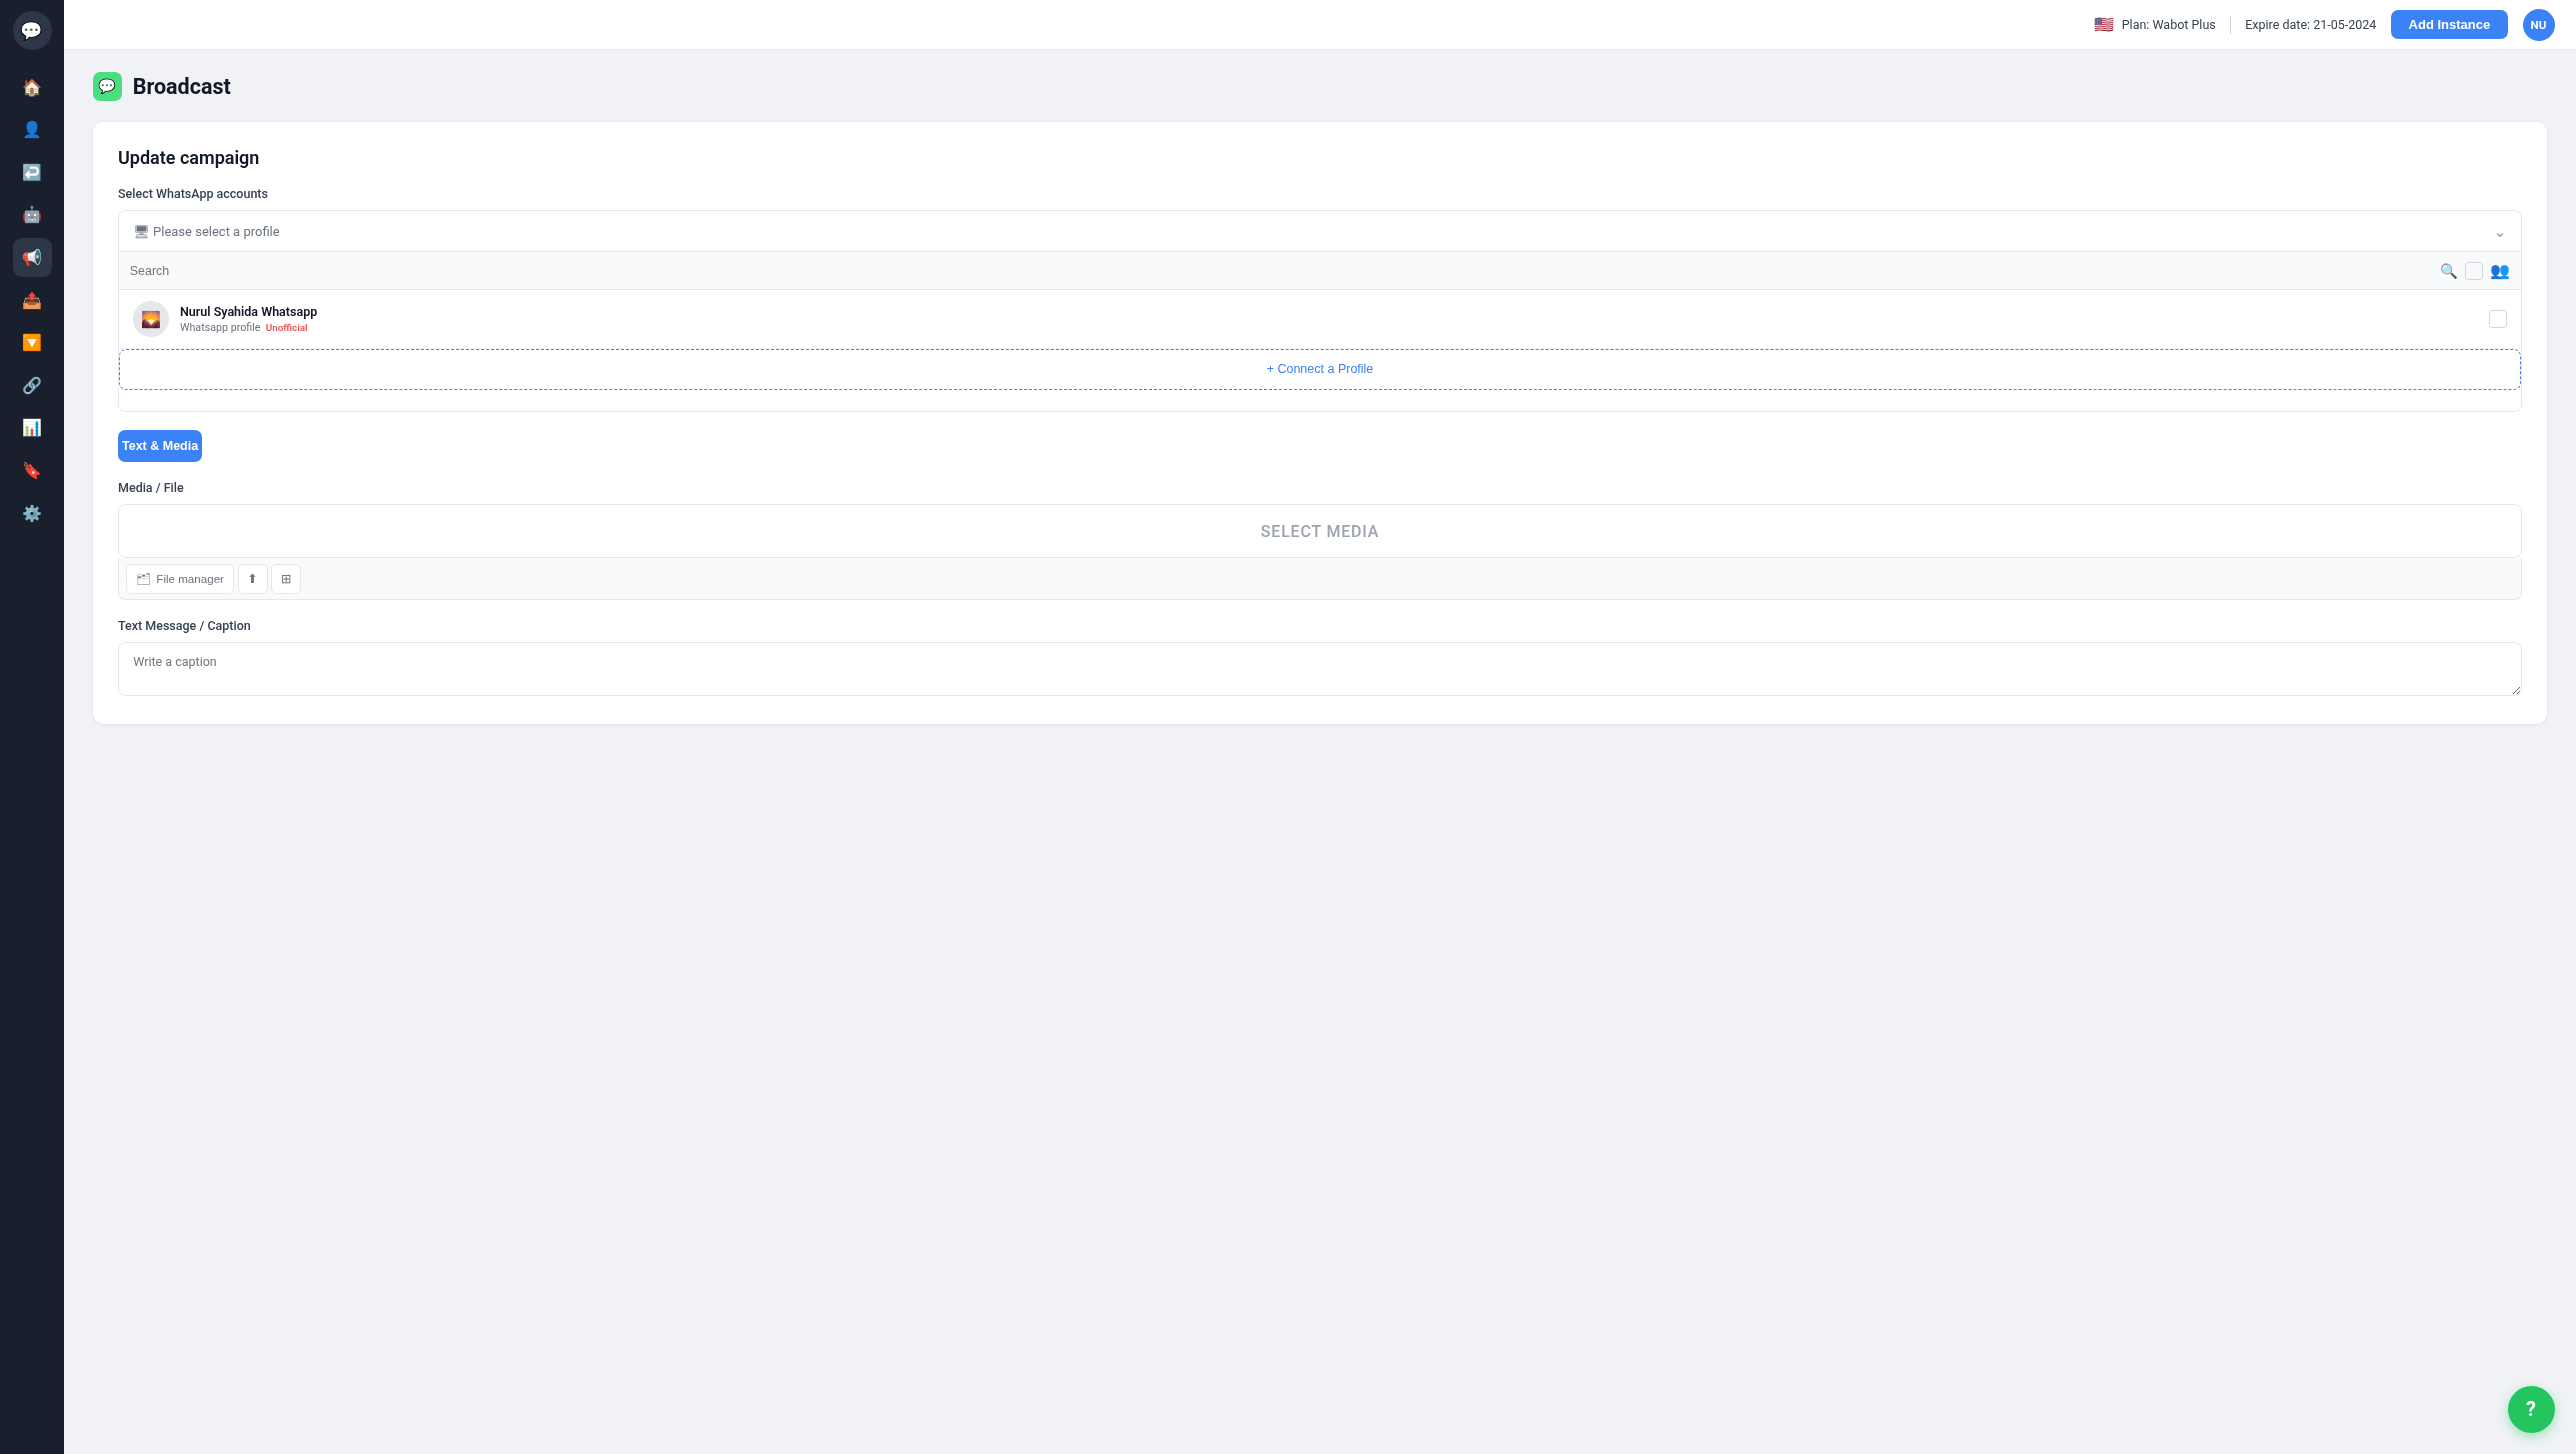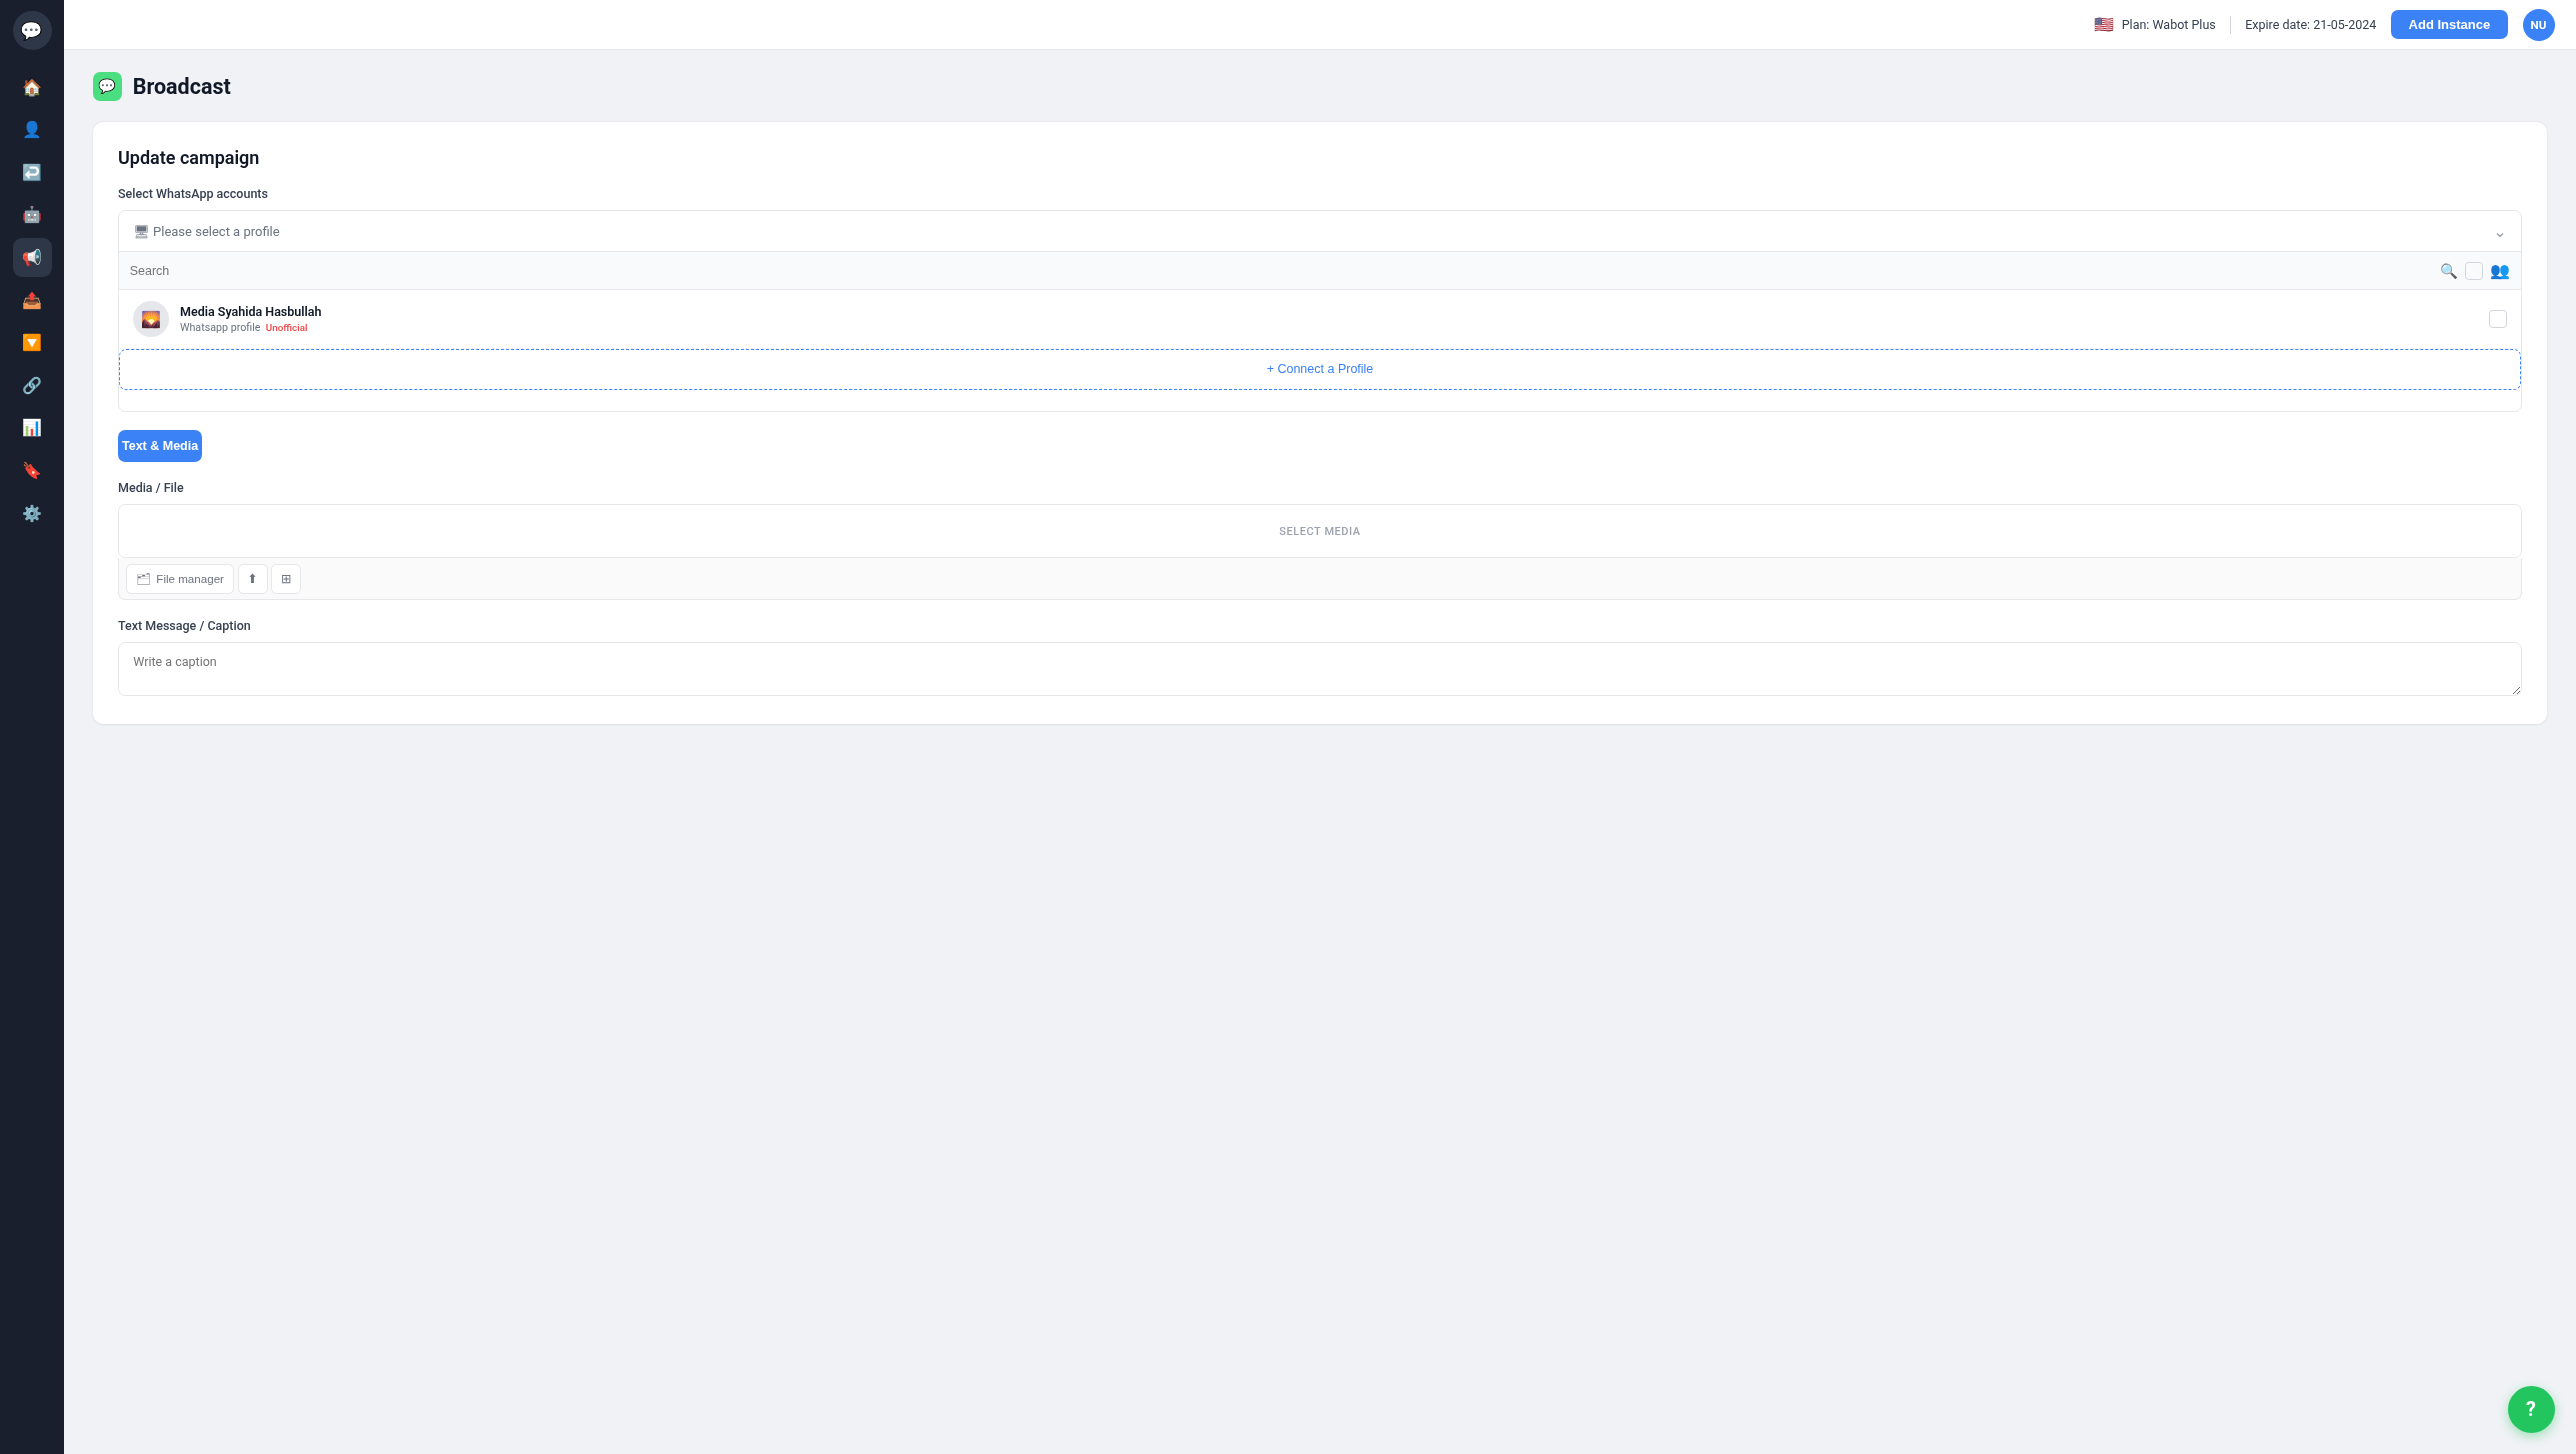--- a/index.html
+++ b/index.html
@@ -324,21 +324,21 @@
       margin-bottom: 9px;
     }
     .media-dropzone {
       border: 0.9px solid #e5e7eb;
       border-radius: 7.2px;
       min-height: 54px;
       display: flex;
       align-items: center;
       justify-content: center;
       color: #9ca3af;
-      font-size: 11px;
+      font-size: 16px;
       letter-spacing: 0.05em;
       font-weight: 500;
       text-transform: uppercase;
       margin-bottom: 0;
     }
     .media-toolbar {
       display: flex;
       gap: 3.6px;
       padding: 5.4px 7.2px;
       border: 0.9px solid #e5e7eb;
@@ -492,21 +492,21 @@
           <span class="search-icon-btn">🔍</span>
           <div class="checkbox-icon"></div>
           <span class="select-all-icon">👥</span>
         </div>
 
         <div class="profile-item">
           <div class="profile-avatar">
             <span>🌄</span>
           </div>
           <div class="profile-info">
-            <div class="profile-name">Media Syahida Hasbullah</div>
+            <div class="profile-name">Nurul Syahida Whatsapp</div>
             <div class="profile-type-row">
               <span class="profile-type-label">Whatsapp profile</span>
               <span class="badge-unofficial">Unofficial</span>
             </div>
           </div>
           <div class="profile-checkbox"></div>
         </div>
 
         <button class="connect-profile-btn">
           <span>+ Connect a Profile</span>

